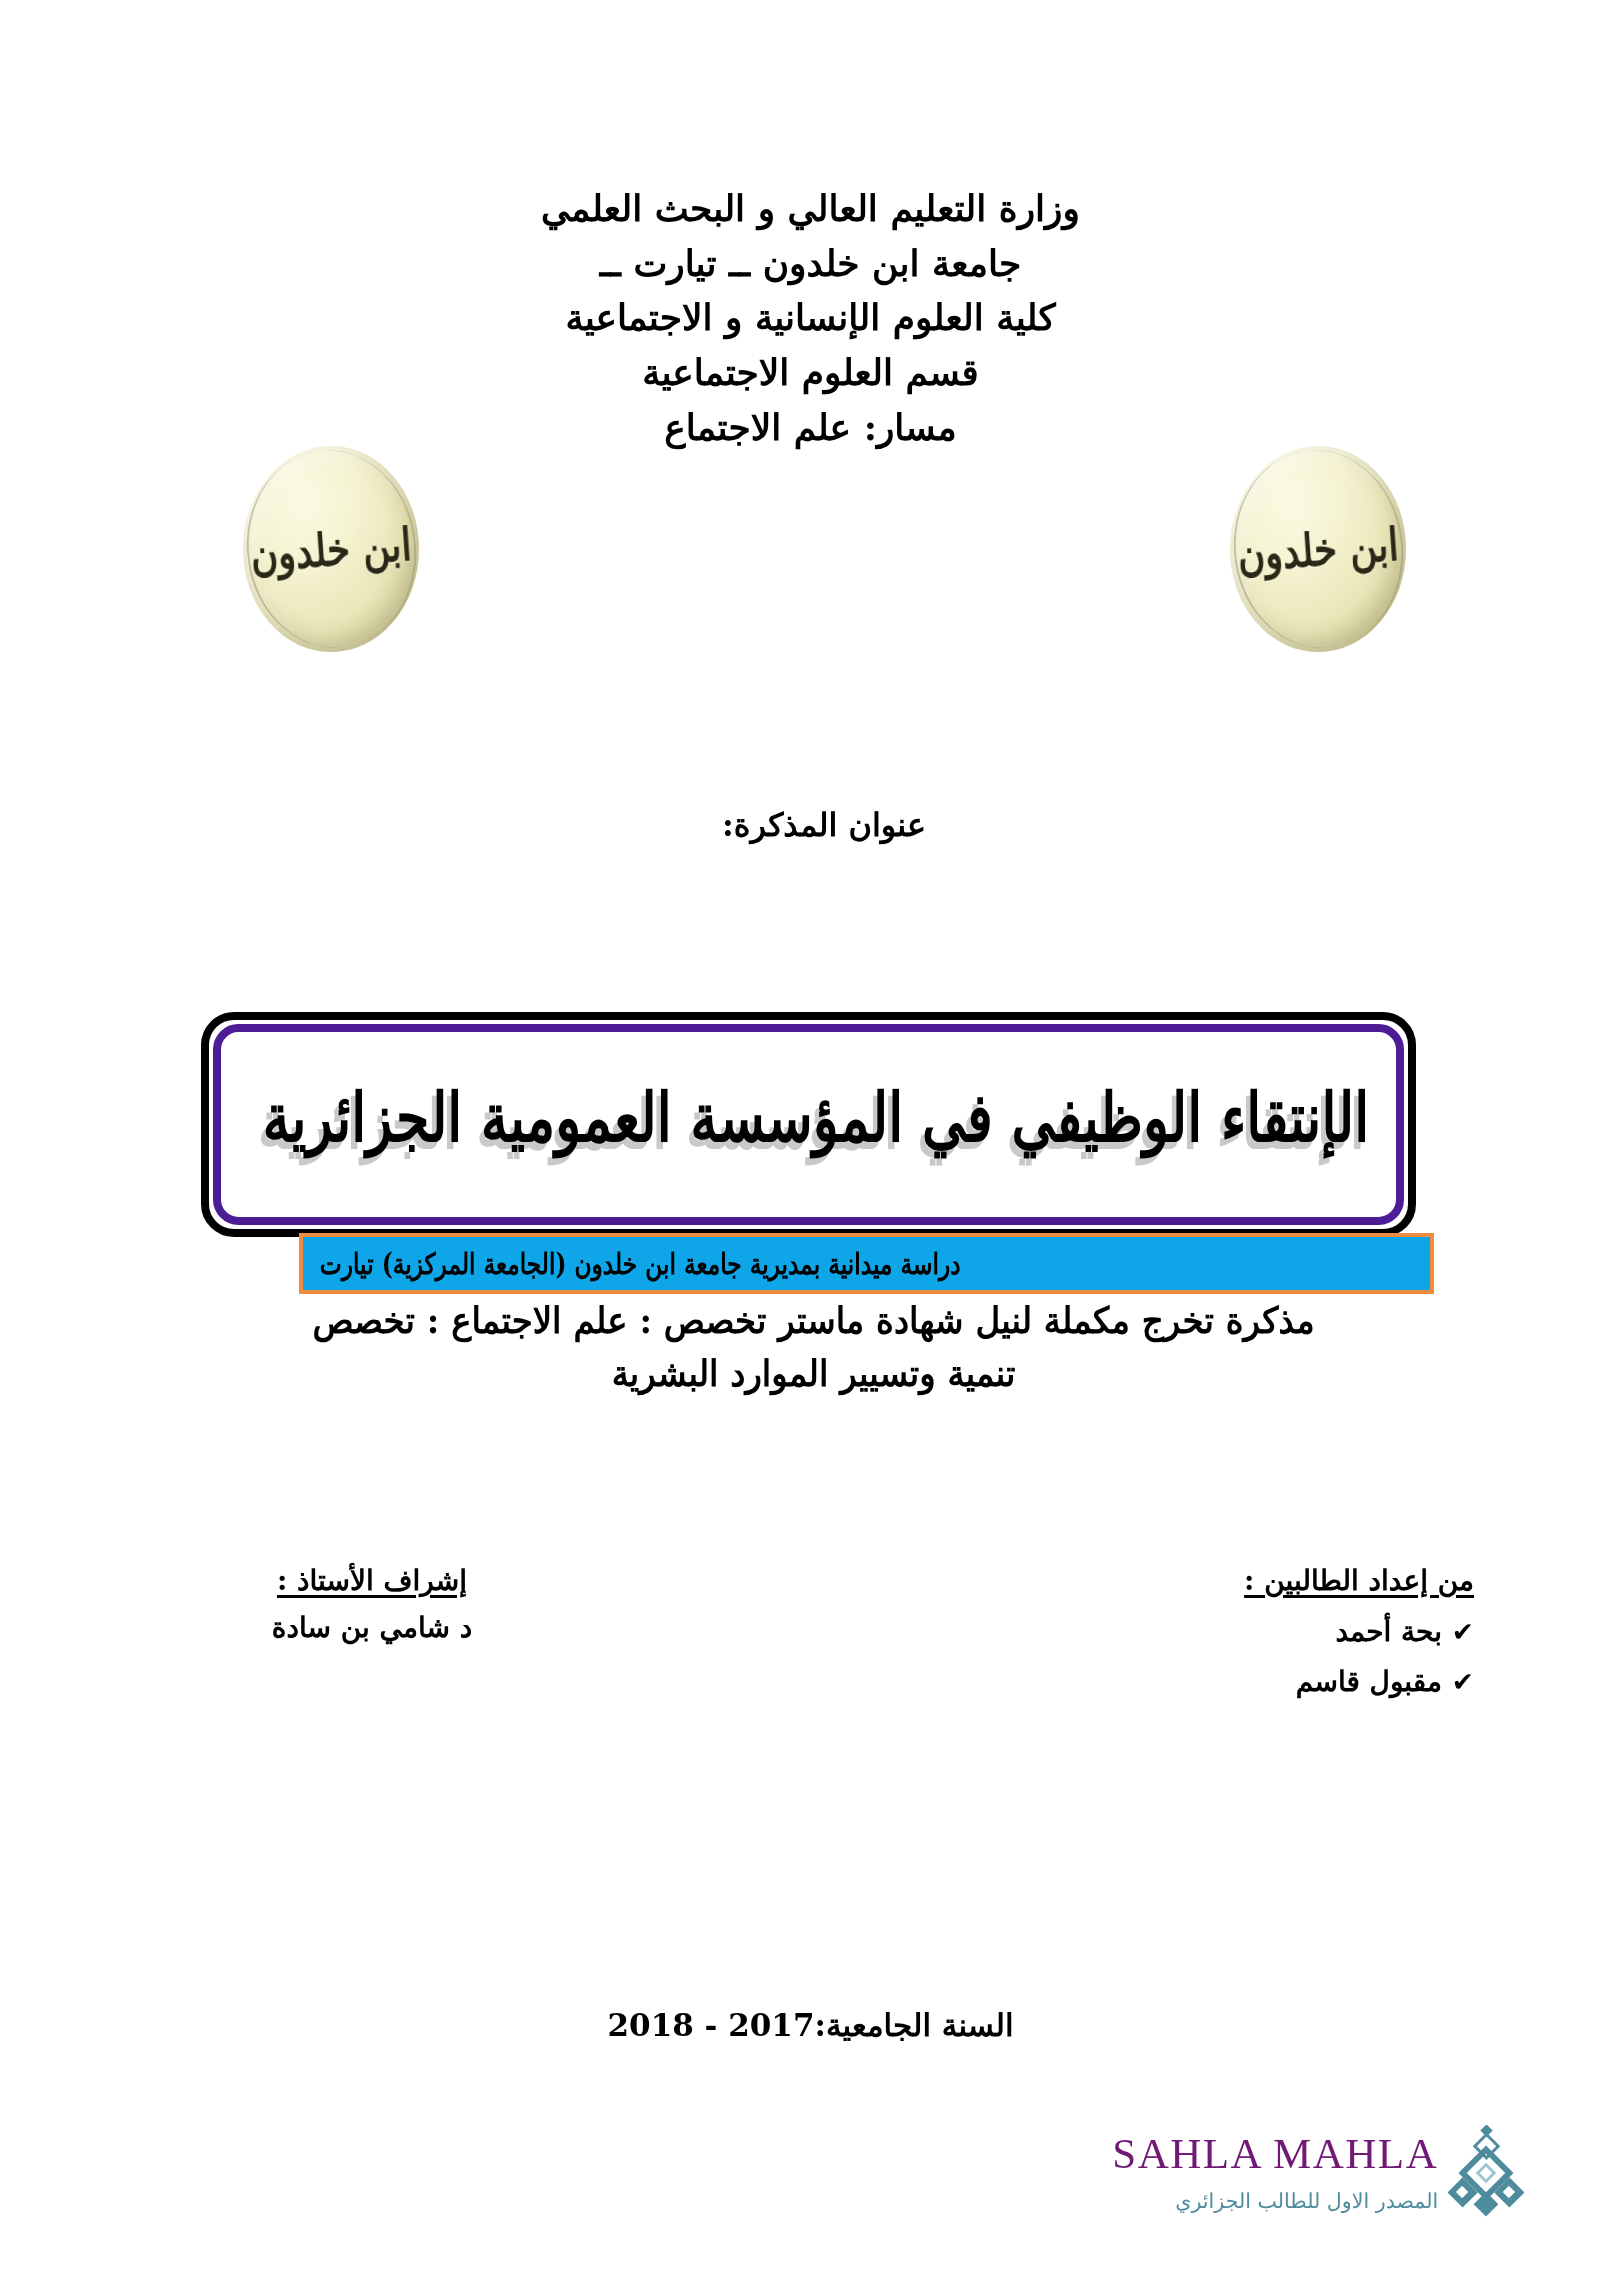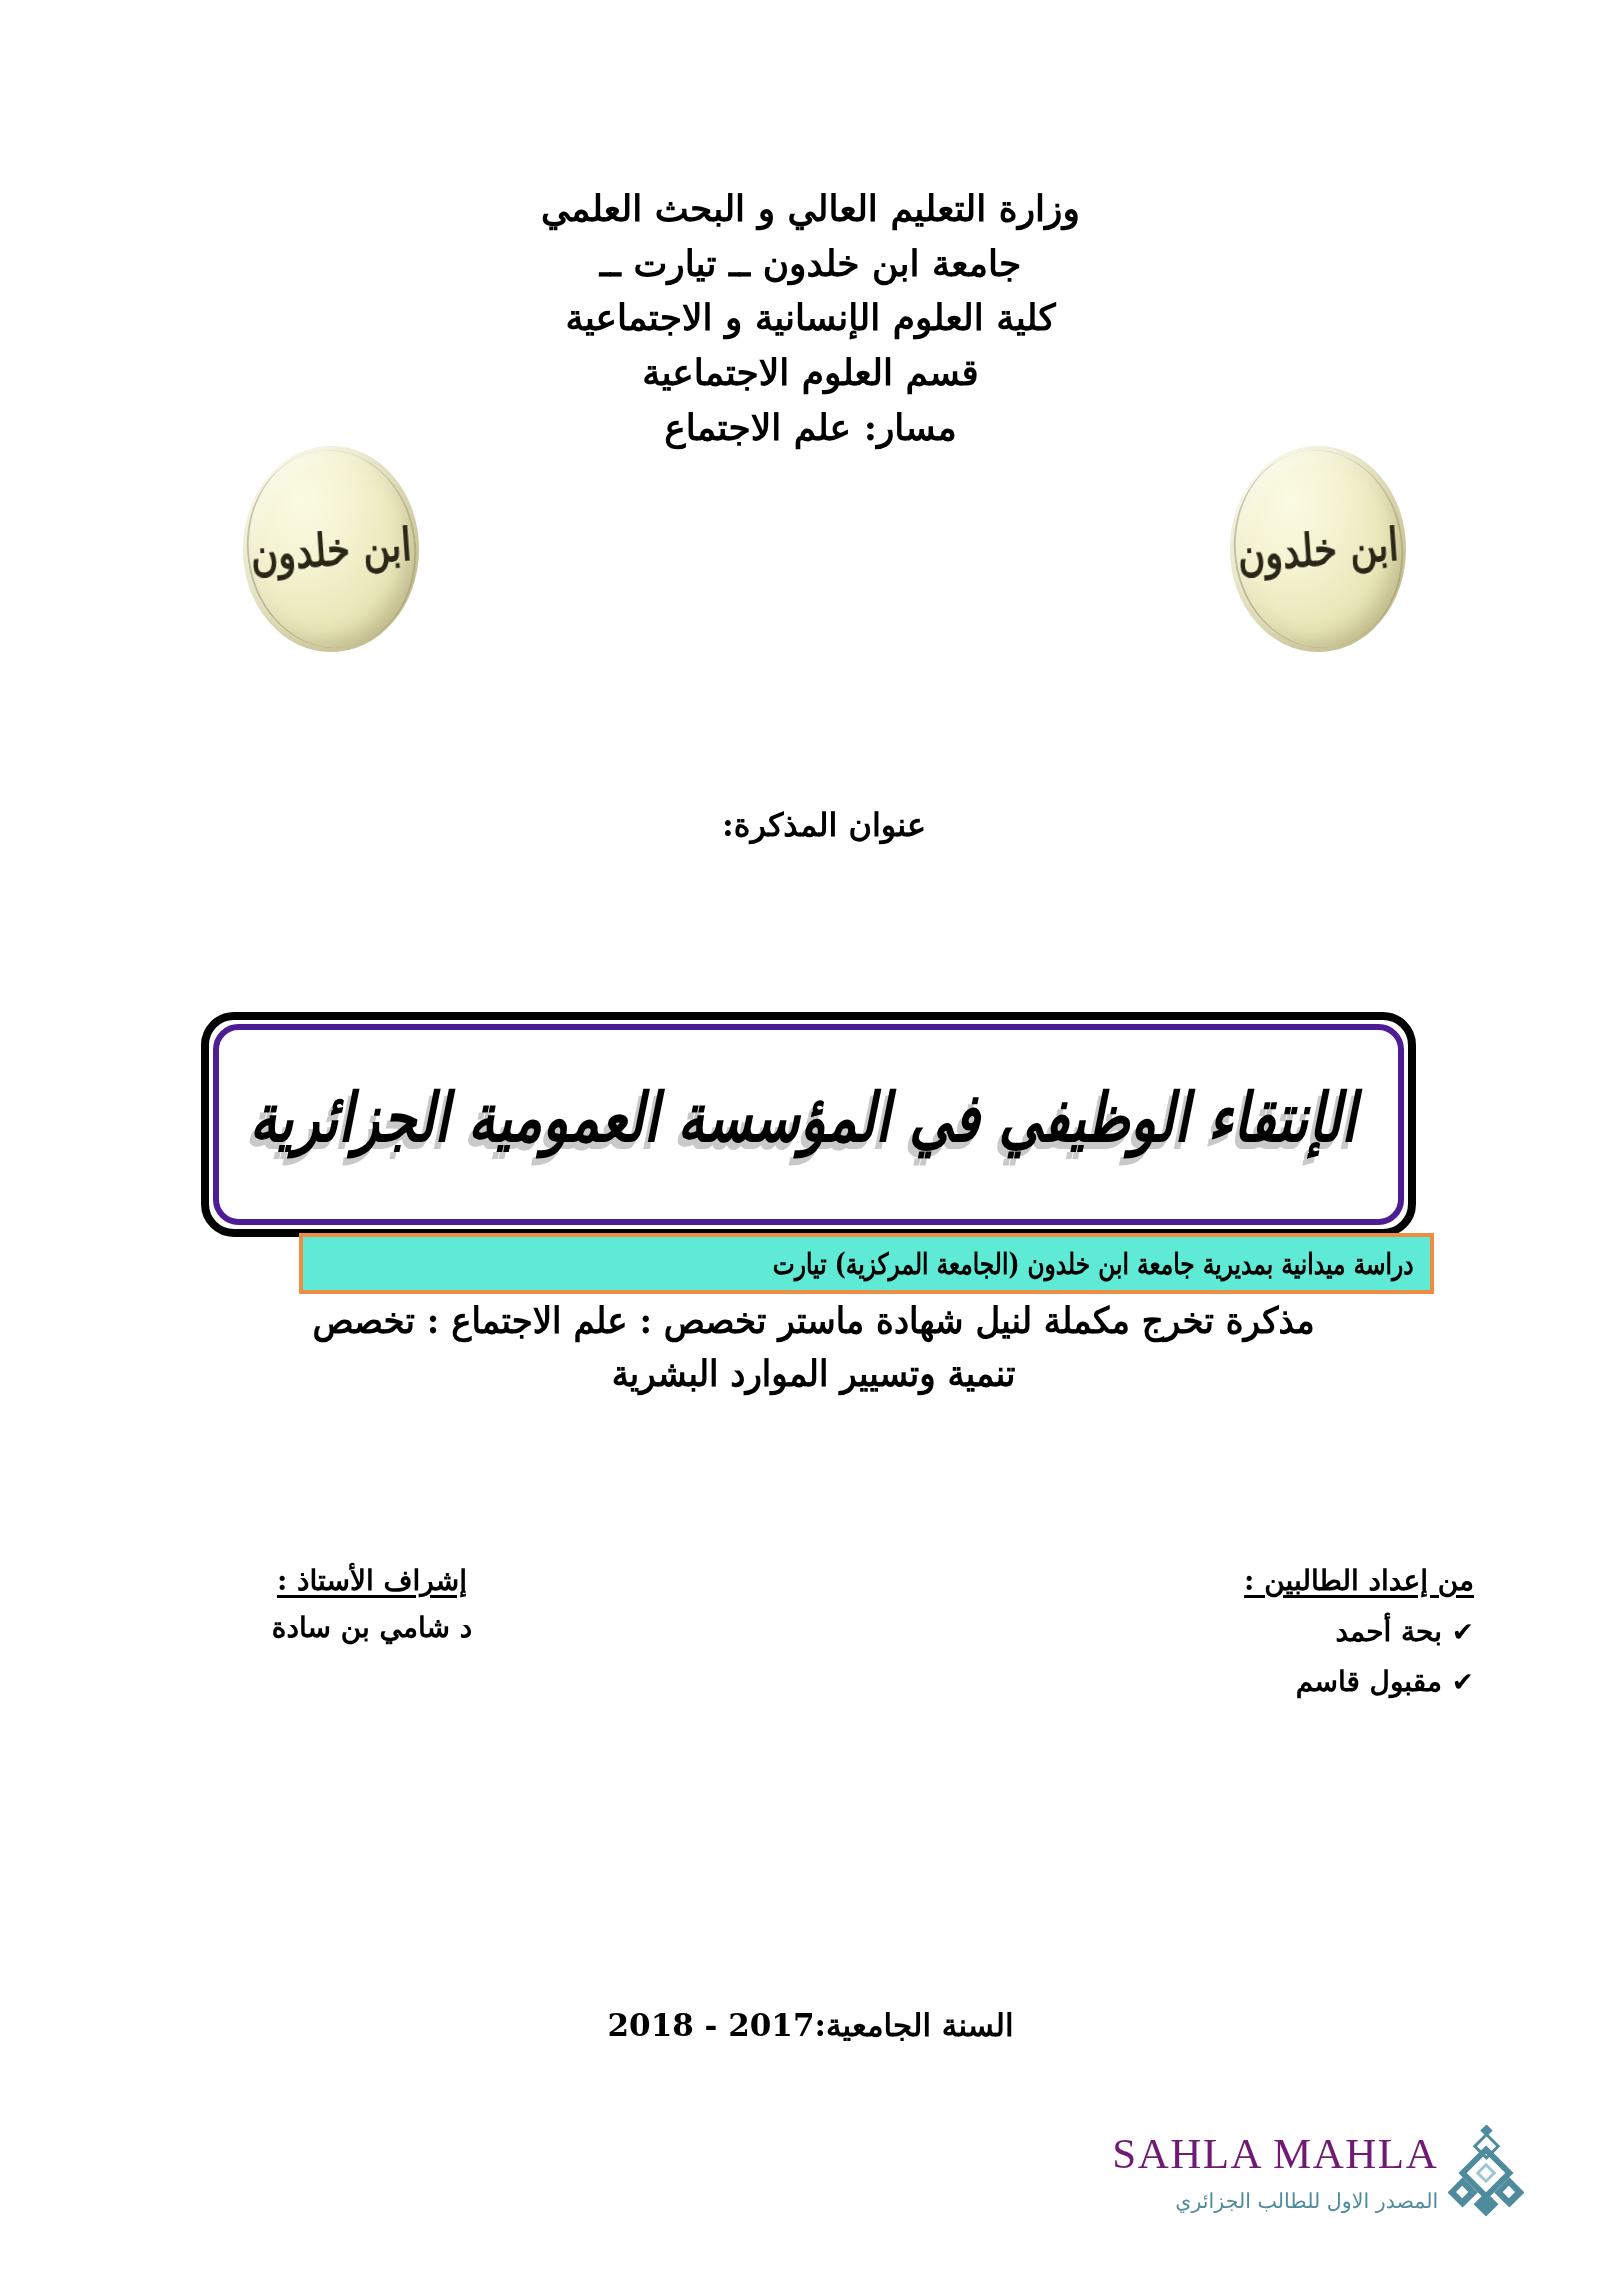--- a/index.html
+++ b/index.html
@@ -112,27 +112,26 @@
     width: 1215px;
     height: 225px;
     border: 8.8px solid #000000;
     border-radius: 33px;
     box-sizing: border-box;
     background: #ffffff;
   }
   .title-box-inner {
     position: absolute;
     inset: 3.9px;
-    border: 6px solid #4c1d95;
+    border: 8px solid #4c1d95;
     border-radius: 25.5px;
     box-sizing: border-box;
     display: flex;
     align-items: center;
-    justify-content: flex-start;
-    font-style: italic;
+    justify-content: flex-end;
   }
   .title-text {
     font-family: "DejaVu Serif", "Liberation Serif", serif;
     font-weight: bold;
     font-size: 58px;
     line-height: 1;
     color: #000000;
     direction: rtl;
     white-space: nowrap;
     transform: scaleY(1.16) scaleX(.93);
@@ -142,25 +141,25 @@
   }
 
   
   .subtitle-box {
     position: absolute;
     top: 1233px;
     left: 299px;
     width: 1135px;
     height: 61px;
     border: 4.9px solid #ee8c42;
-    background: #5eead4;
+    background: #0ea5e9;
     box-sizing: border-box;
     display: flex;
     align-items: center;
-    justify-content: flex-start;
+    justify-content: flex-end;
   }
   .subtitle-text {
     font-family: "DejaVu Serif", "Liberation Serif", serif;
     font-weight: bold;
     font-size: 24.5px;
     color: #000;
     direction: rtl;
     white-space: nowrap;
     transform: scaleY(1.18) scaleX(.95);
   }

